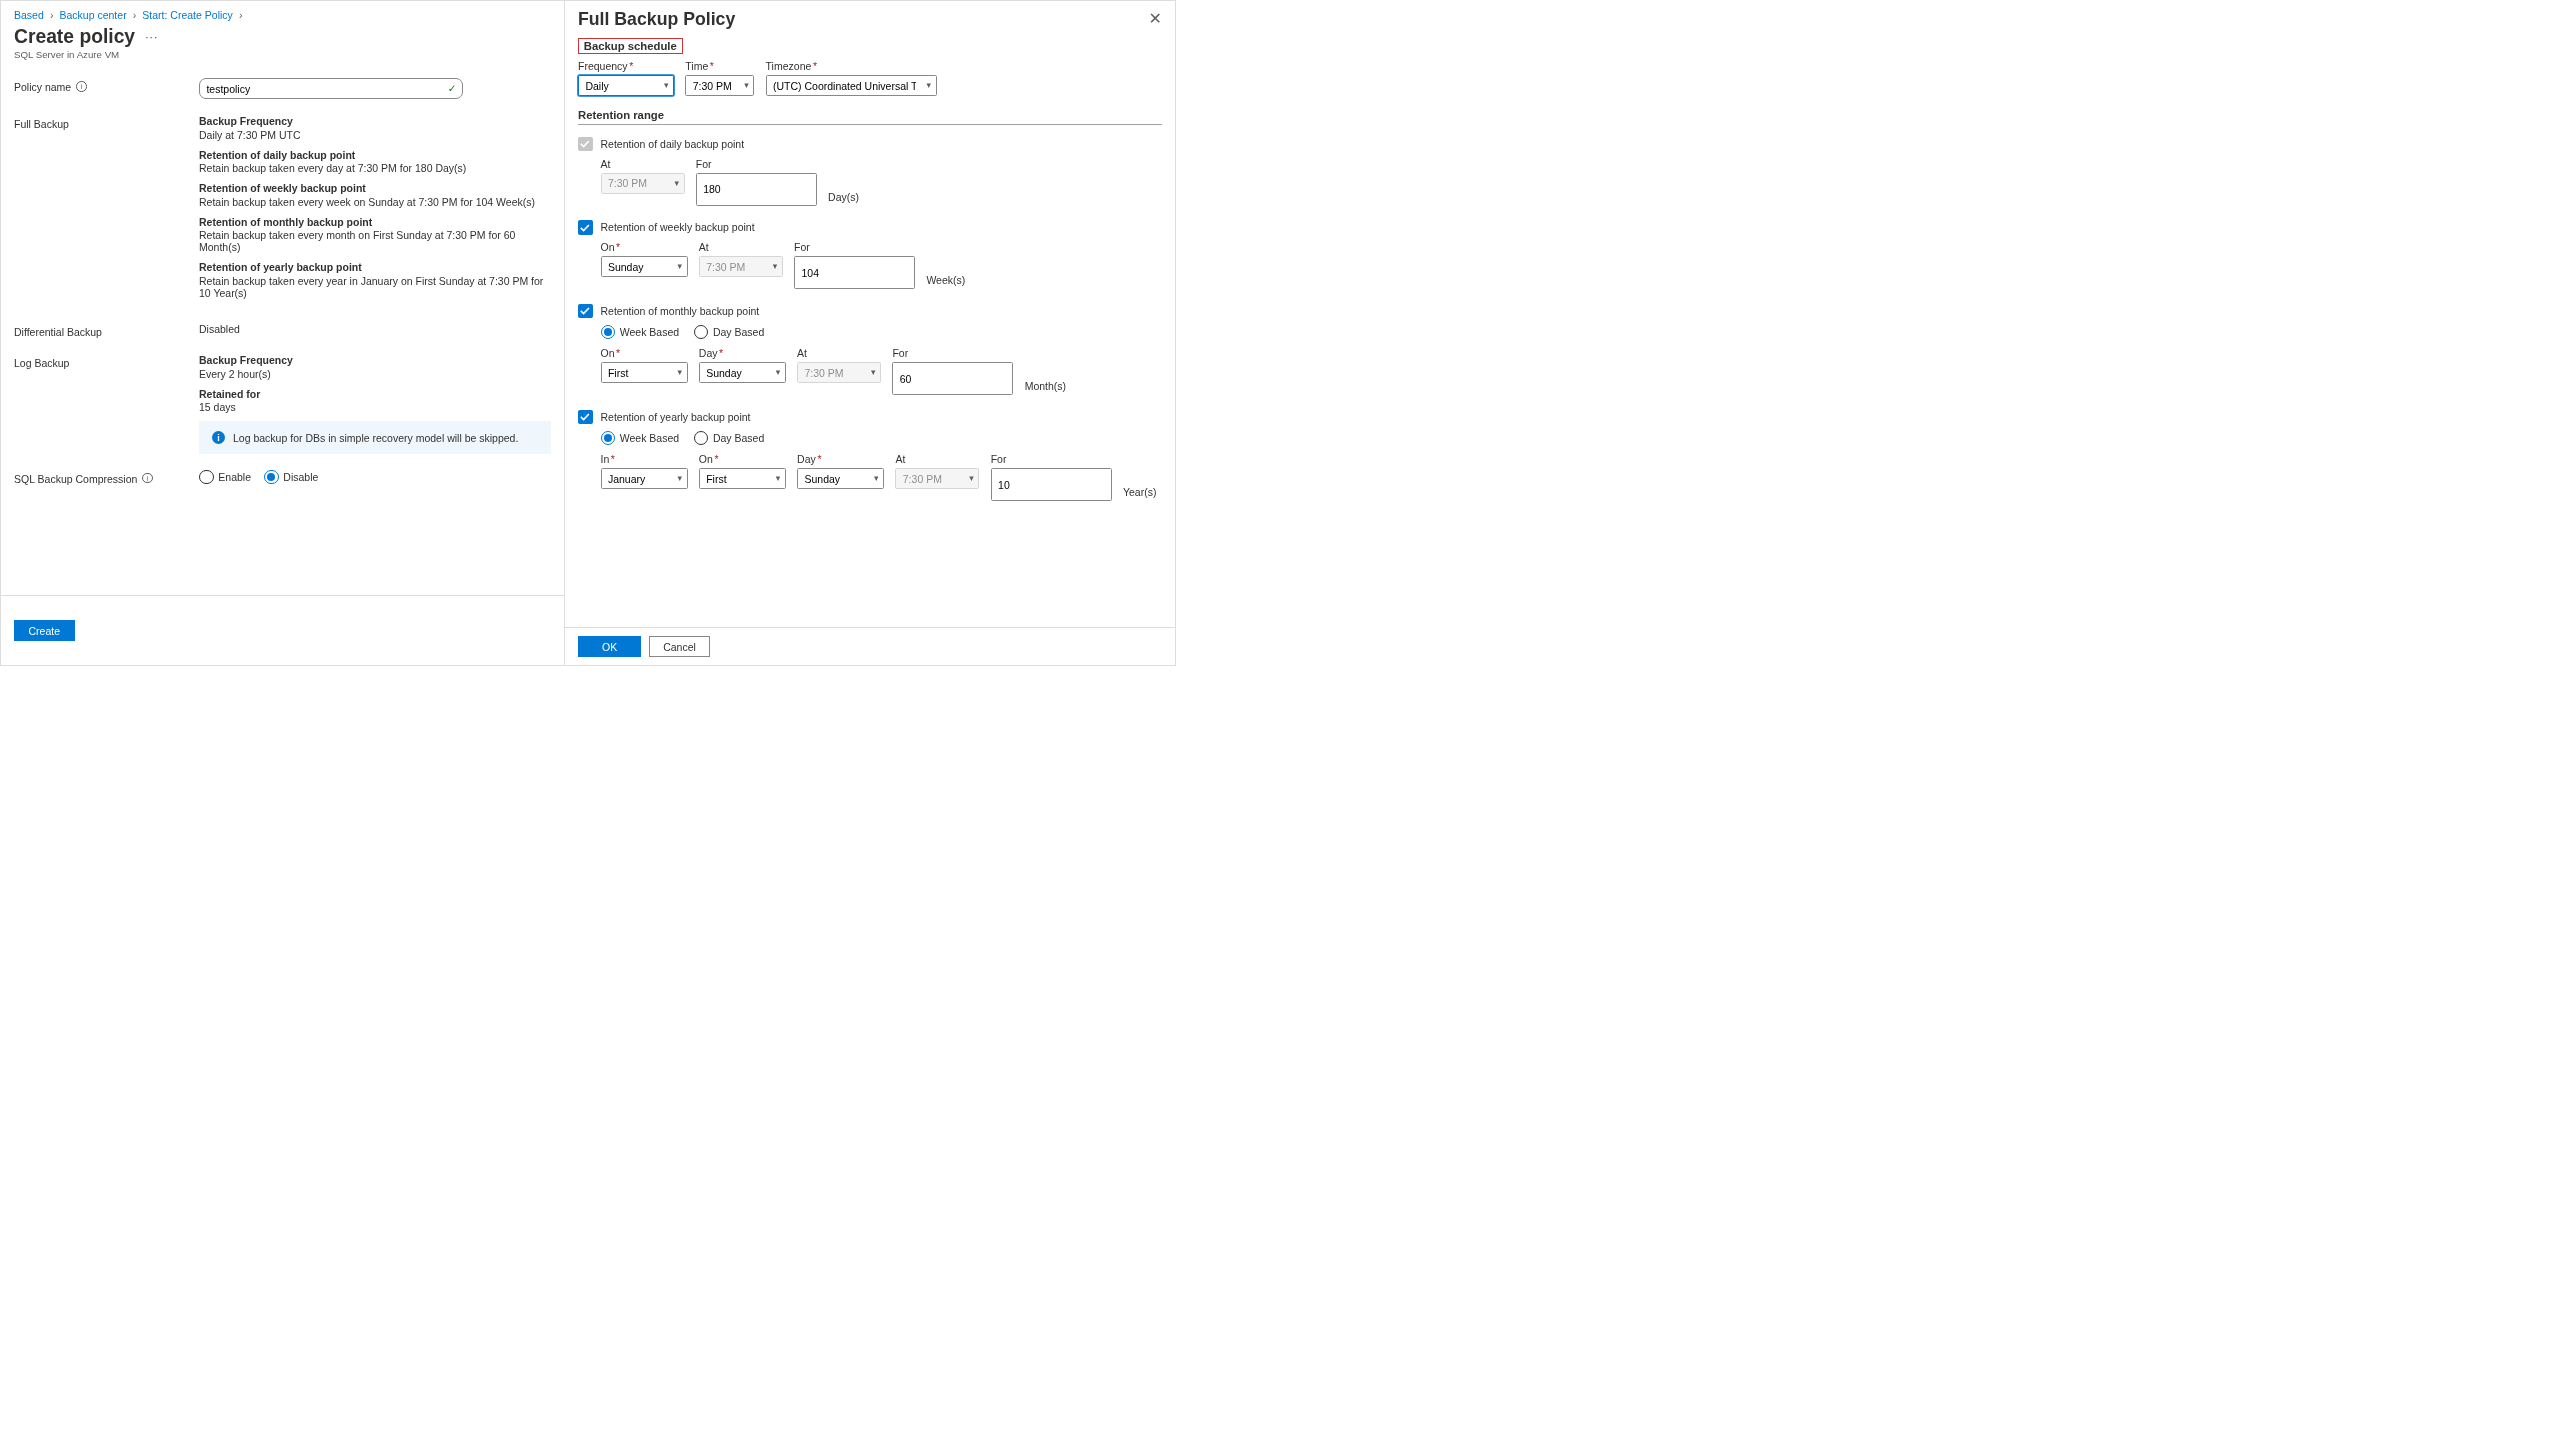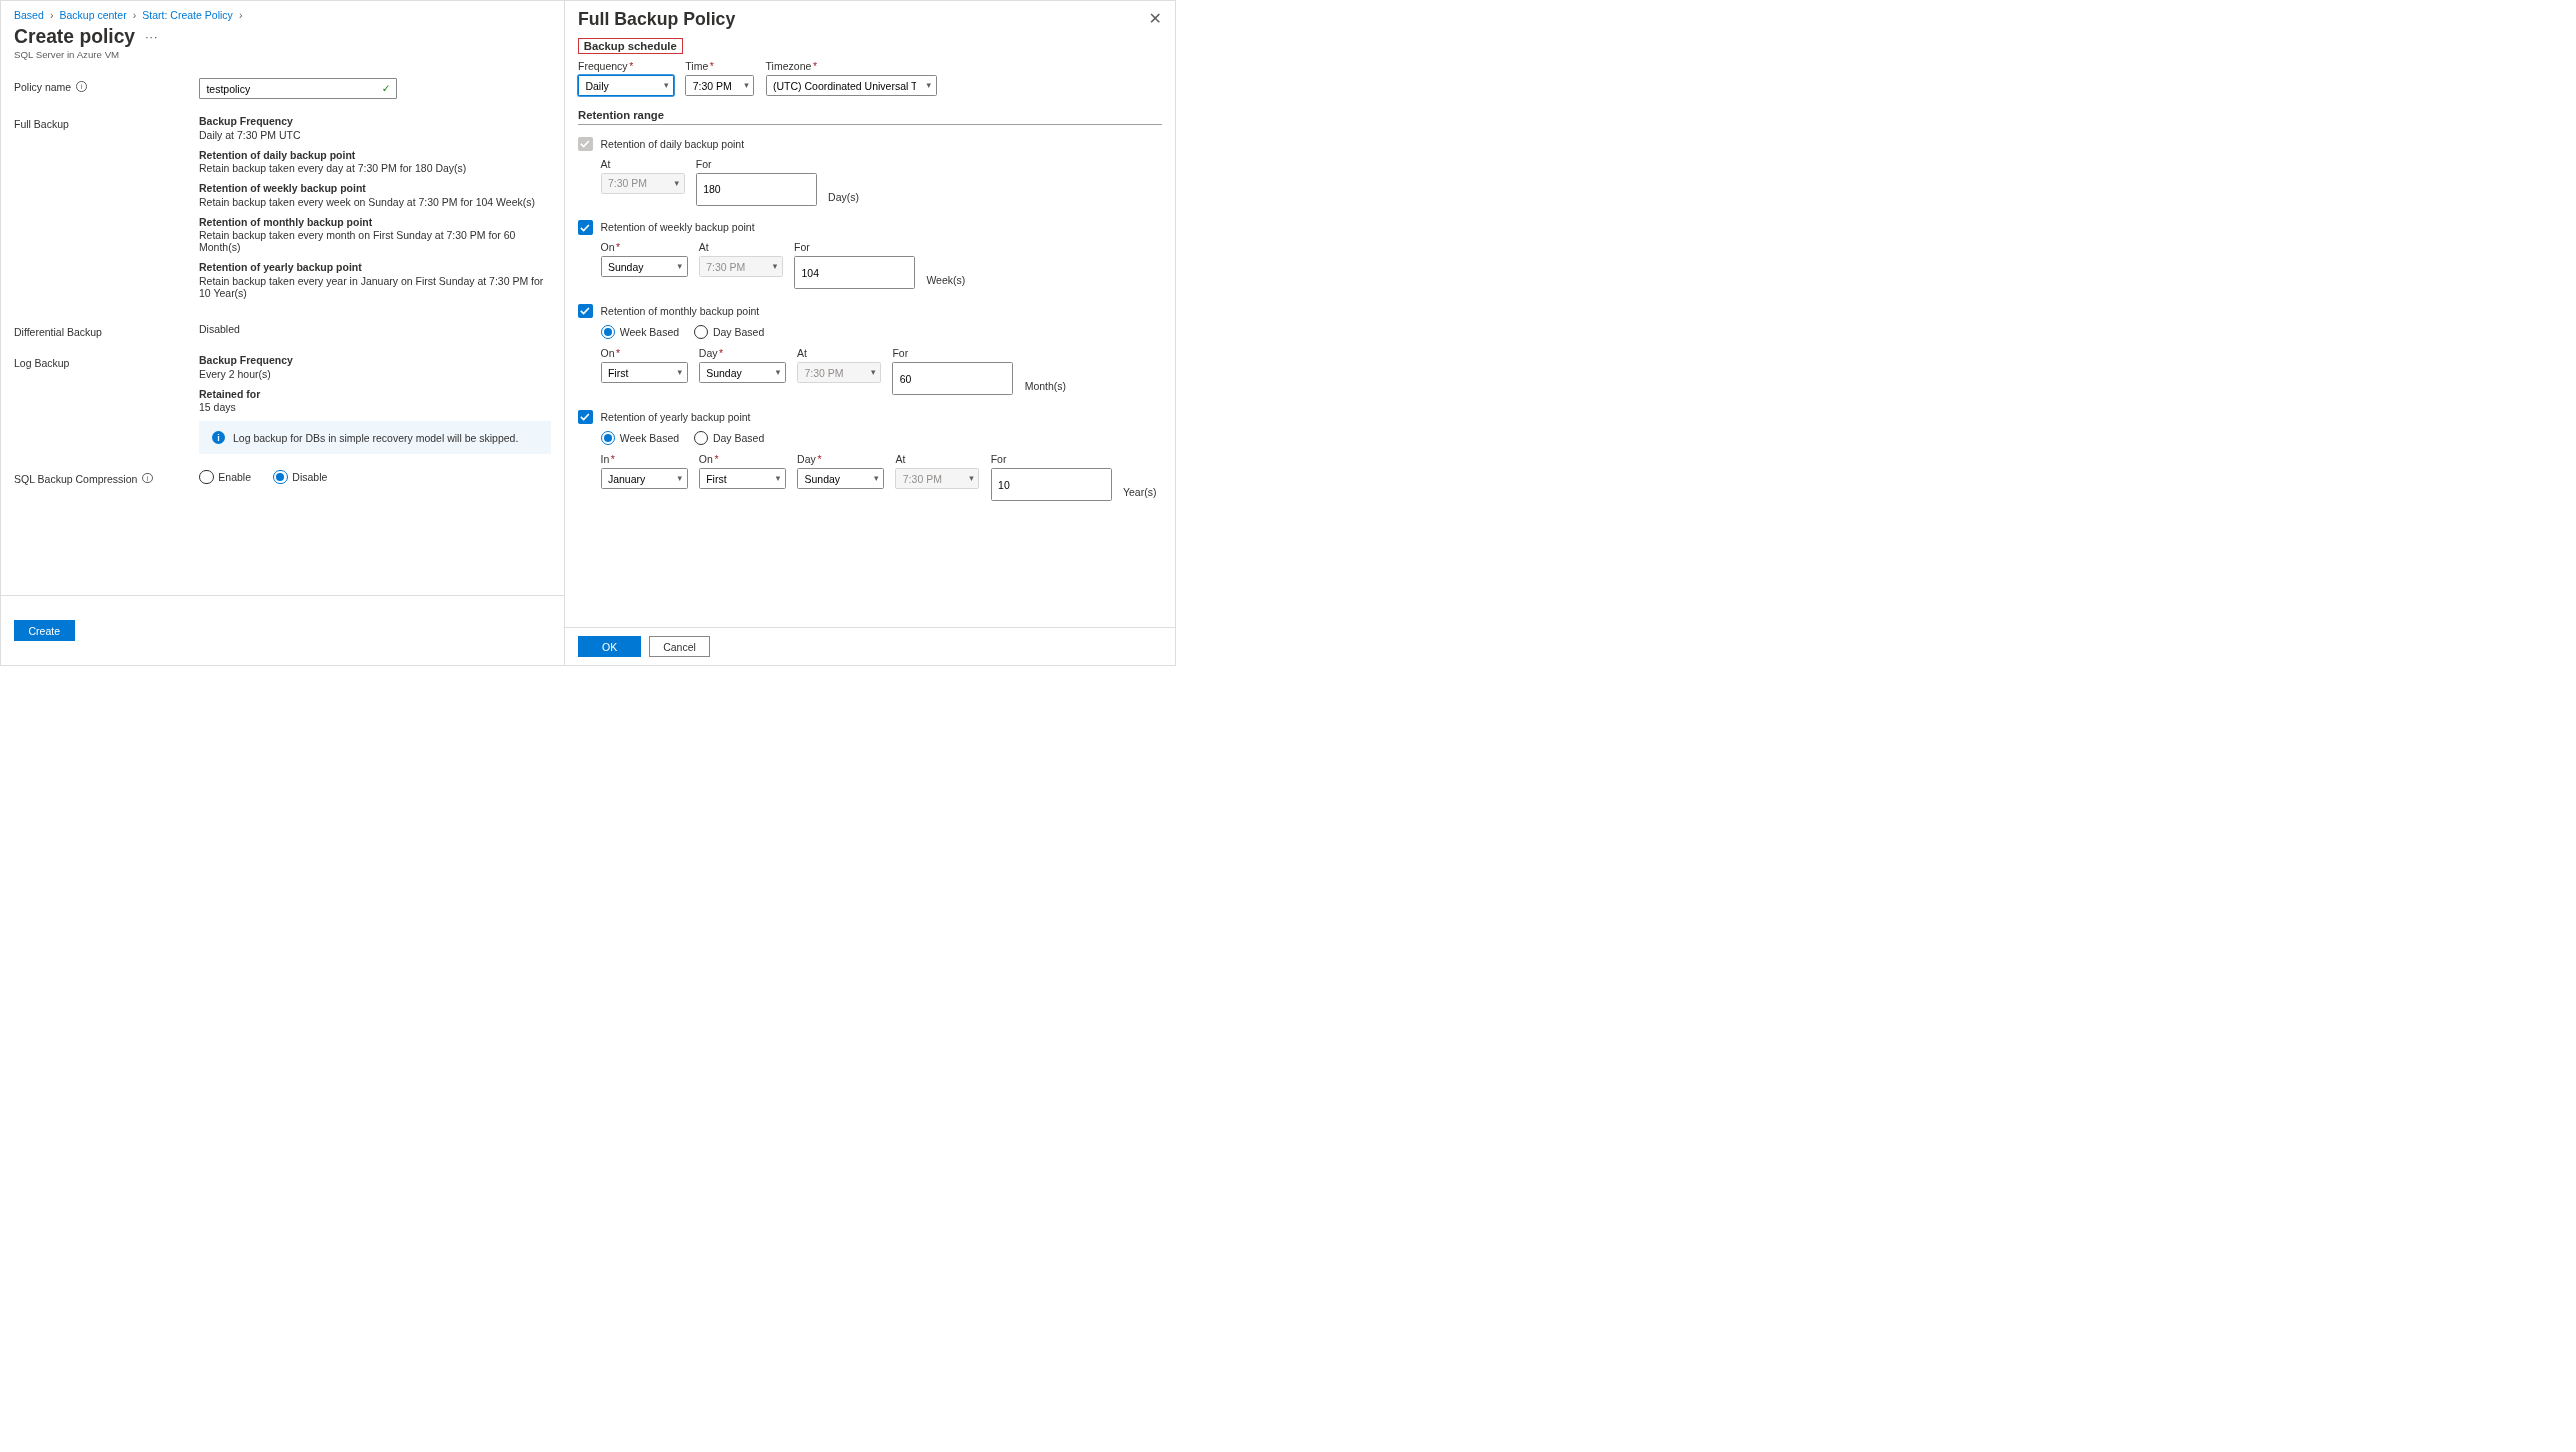--- a/index.html
+++ b/index.html
@@ -11,28 +11,28 @@
   .breadcrumb .sep { color: #605e5c; margin: 0 3.2px; }
   .page-title-row { display: flex; align-items: center; padding: 1.6px 13px 0; }
   .page-title { font-size: 19.3px; font-weight: 600; }
   .more-icon { margin-left: 9.7px; color: #605e5c; font-size: 13px; cursor: pointer; }
   .subtitle { padding: 1.6px 13px 11.3px; font-size: 9.7px; color: #605e5c; }
   .left-content { flex: 1; padding: 6.4px 13px 0; overflow: auto; }
   .row { display: flex; margin-bottom: 16px; }
   .label-col { width: 185px; font-size: 10.5px; color: #323130; padding-top: 3.2px; display: flex; align-items: flex-start; gap: 4.8px; }
   .value-col { flex: 1; font-size: 10.5px; }
   .info-icon { width: 10.5px; height: 10.5px; border: 0.8px solid #605e5c; border-radius: 50%; display: inline-flex; align-items: center; justify-content: center; font-size: 7.2px; color: #605e5c; }
-  .text-input { width: 198px; height: 21px; border: 0.8px solid #8a8886; border-radius: 1px; padding: 0 6.4px; font-size: 10.5px; position: relative; }
+  .text-input { width: 264px; height: 21px; border: 0.8px solid #8a8886; border-radius: 7px; padding: 0 6.4px; font-size: 10.5px; position: relative; }
   .text-input-wrap { position: relative; display: inline-block; }
   .check-icon { position: absolute; right: 6.4px; top: 4px; color: #107c10; font-size: 10.5px; }
   .block-title { font-weight: 600; font-size: 10.5px; margin-bottom: 1.6px; }
   .block-sub { font-size: 10.5px; color: #323130; margin-bottom: 8px; }
   .info-banner { background: #eff6fc; padding: 9.7px 13px; display: flex; align-items: center; gap: 8px; font-size: 10.5px; margin-top: 3.2px; }
   .info-dot { width: 13px; height: 13px; background: #0078d4; border-radius: 50%; color: #fff; display: flex; align-items: center; justify-content: center; font-size: 8.9px; font-weight: 700; }
-  .radio-group { display: flex; align-items: center; gap: 22px; }
+  .radio-group { display: flex; align-items: center; gap: 13px; }
   .radio { display: inline-flex; align-items: center; gap: 4.8px; cursor: pointer; }
   .radio-circle { width: 14.5px; height: 14.5px; border: 0.8px solid #323130; border-radius: 50%; display: flex; align-items: center; justify-content: center; }
   .radio.selected .radio-circle { border-color: #0078d4; }
   .radio.selected .radio-circle::after { content: ""; width: 8px; height: 8px; background: #0078d4; border-radius: 50%; }
   .left-footer { border-top: 0.8px solid #ddd; padding: 24px 13px; }
   .btn-primary { background: #0078d4; color: #fff; border: none; height: 21px; padding: 0 14.5px; font-size: 10.5px; cursor: pointer; }
   .btn-secondary { background: #fff; color: #323130; border: 0.8px solid #8a8886; height: 21px; padding: 0 13px; font-size: 10.5px; margin-left: 8px; cursor: pointer; }
   .right-header { display: flex; align-items: flex-start; justify-content: space-between; padding: 8px 13px 4.8px; }
   .right-title { font-size: 17.7px; font-weight: 600; }
   .close-icon { font-size: 16px; color: #605e5c; cursor: pointer; font-weight: 300; }

